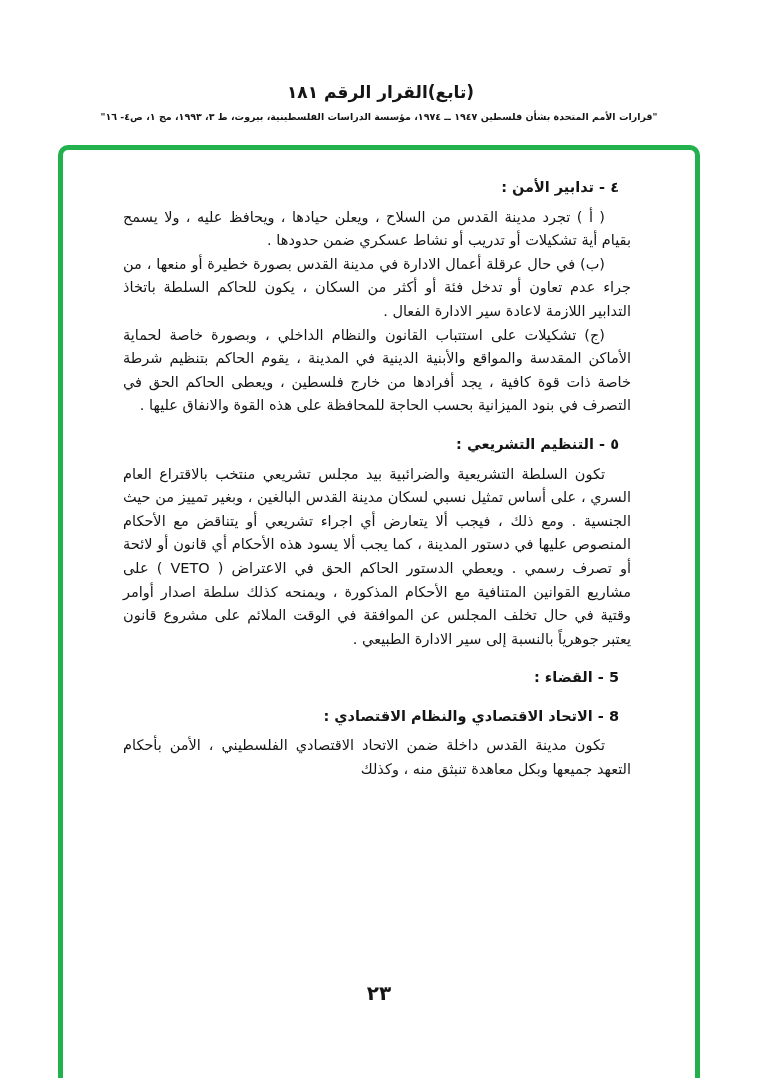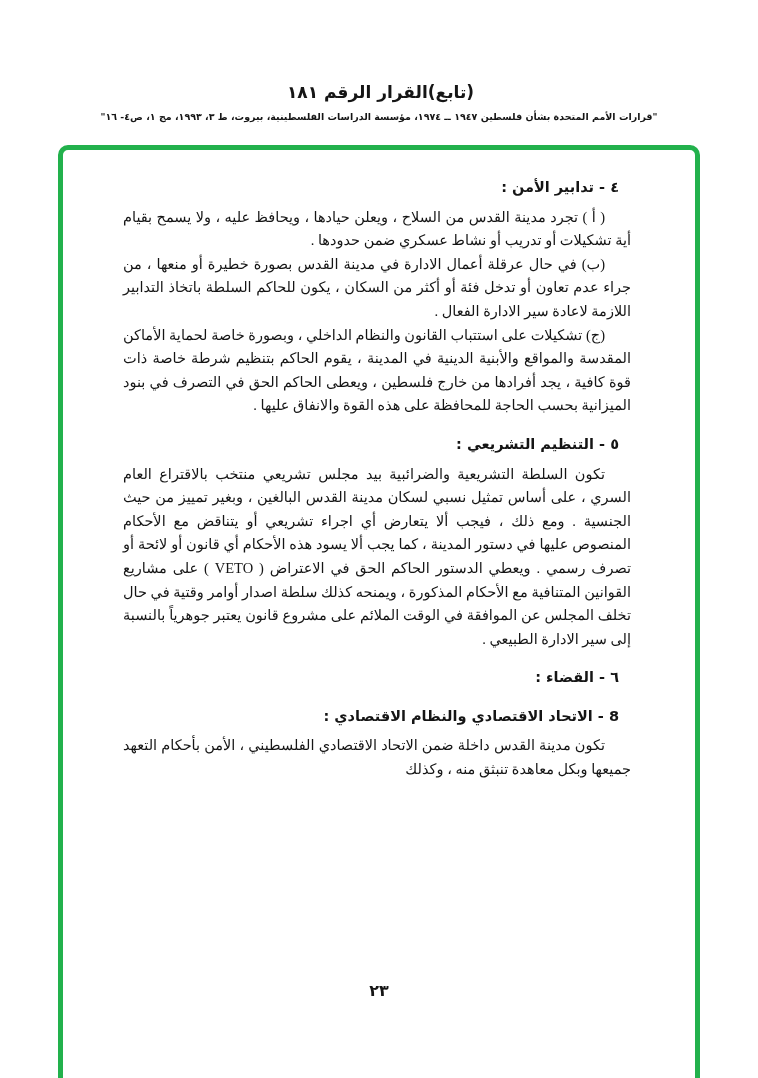--- a/index.html
+++ b/index.html
@@ -59,30 +59,29 @@
     font-weight: bold;
     margin: 15px 12px 6px 0;
     line-height: 23.6px;
   }
   .section:first-child h2 {
     margin-top: 0;
   }
   .section p {
     margin: 0;
     text-indent: 26px;
-    font-family: Liberation Serif, serif;
   }
   .page-number {
     position: absolute;
     top: 981px;
     left: 0;
     right: 0;
     text-align: center;
     direction: rtl;
-    font-size: 16px;
+    font-size: 20px;
     font-weight: bold;
     letter-spacing: 3px;
   }
 </style>
 </head>
 <body>
 
 <div class="doc-title">(تابع)القرار الرقم ١٨١</div>
 
 <div class="doc-citation">"قرارات الأمم المتحدة بشأن فلسطين ١٩٤٧ ــ ١٩٧٤، مؤسسة الدراسات الفلسطينية، بيروت، ط ٣، ١٩٩٣، مج ١، ص٤- ١٦"</div>
@@ -96,21 +95,21 @@
       <p>(ب) في حال عرقلة أعمال الادارة في مدينة القدس بصورة خطيرة أو منعها ، من جراء عدم تعاون أو تدخل فئة أو أكثر من السكان ، يكون للحاكم السلطة باتخاذ التدابير اللازمة لاعادة سير الادارة الفعال .</p>
       <p>(ج) تشكيلات على استتباب القانون والنظام الداخلي ، وبصورة خاصة لحماية الأماكن المقدسة والمواقع والأبنية الدينية في المدينة ، يقوم الحاكم بتنظيم شرطة خاصة ذات قوة كافية ، يجد أفرادها من خارج فلسطين ، ويعطى الحاكم الحق في التصرف في بنود الميزانية بحسب الحاجة للمحافظة على هذه القوة والانفاق عليها .</p>
     </div>
 
     <div class="section">
       <h2>٥ - التنظيم التشريعي :</h2>
       <p>تكون السلطة التشريعية والضرائبية بيد مجلس تشريعي منتخب بالاقتراع العام السري ، على أساس تمثيل نسبي لسكان مدينة القدس البالغين ، وبغير تمييز من حيث الجنسية . ومع ذلك ، فيجب ألا يتعارض أي اجراء تشريعي أو يتناقض مع الأحكام المنصوص عليها في دستور المدينة ، كما يجب ألا يسود هذه الأحكام أي قانون أو لائحة أو تصرف رسمي . ويعطي الدستور الحاكم الحق في الاعتراض ( VETO ) على مشاريع القوانين المتنافية مع الأحكام المذكورة ، ويمنحه كذلك سلطة اصدار أوامر وقتية في حال تخلف المجلس عن الموافقة في الوقت الملائم على مشروع قانون يعتبر جوهرياً بالنسبة إلى سير الادارة الطبيعي .</p>
     </div>
 
     <div class="section">
-      <h2>٦ - القضاء :</h2>
+      <h2>5 - القضاء :</h2>
     </div>
 
     <div class="section">
       <h2>8 - الاتحاد الاقتصادي والنظام الاقتصادي :</h2>
       <p>تكون مدينة القدس داخلة ضمن الاتحاد الاقتصادي الفلسطيني ، الأمن بأحكام التعهد جميعها وبكل معاهدة تنبثق منه ، وكذلك</p>
     </div>
 
   </div>
 </div>
 

